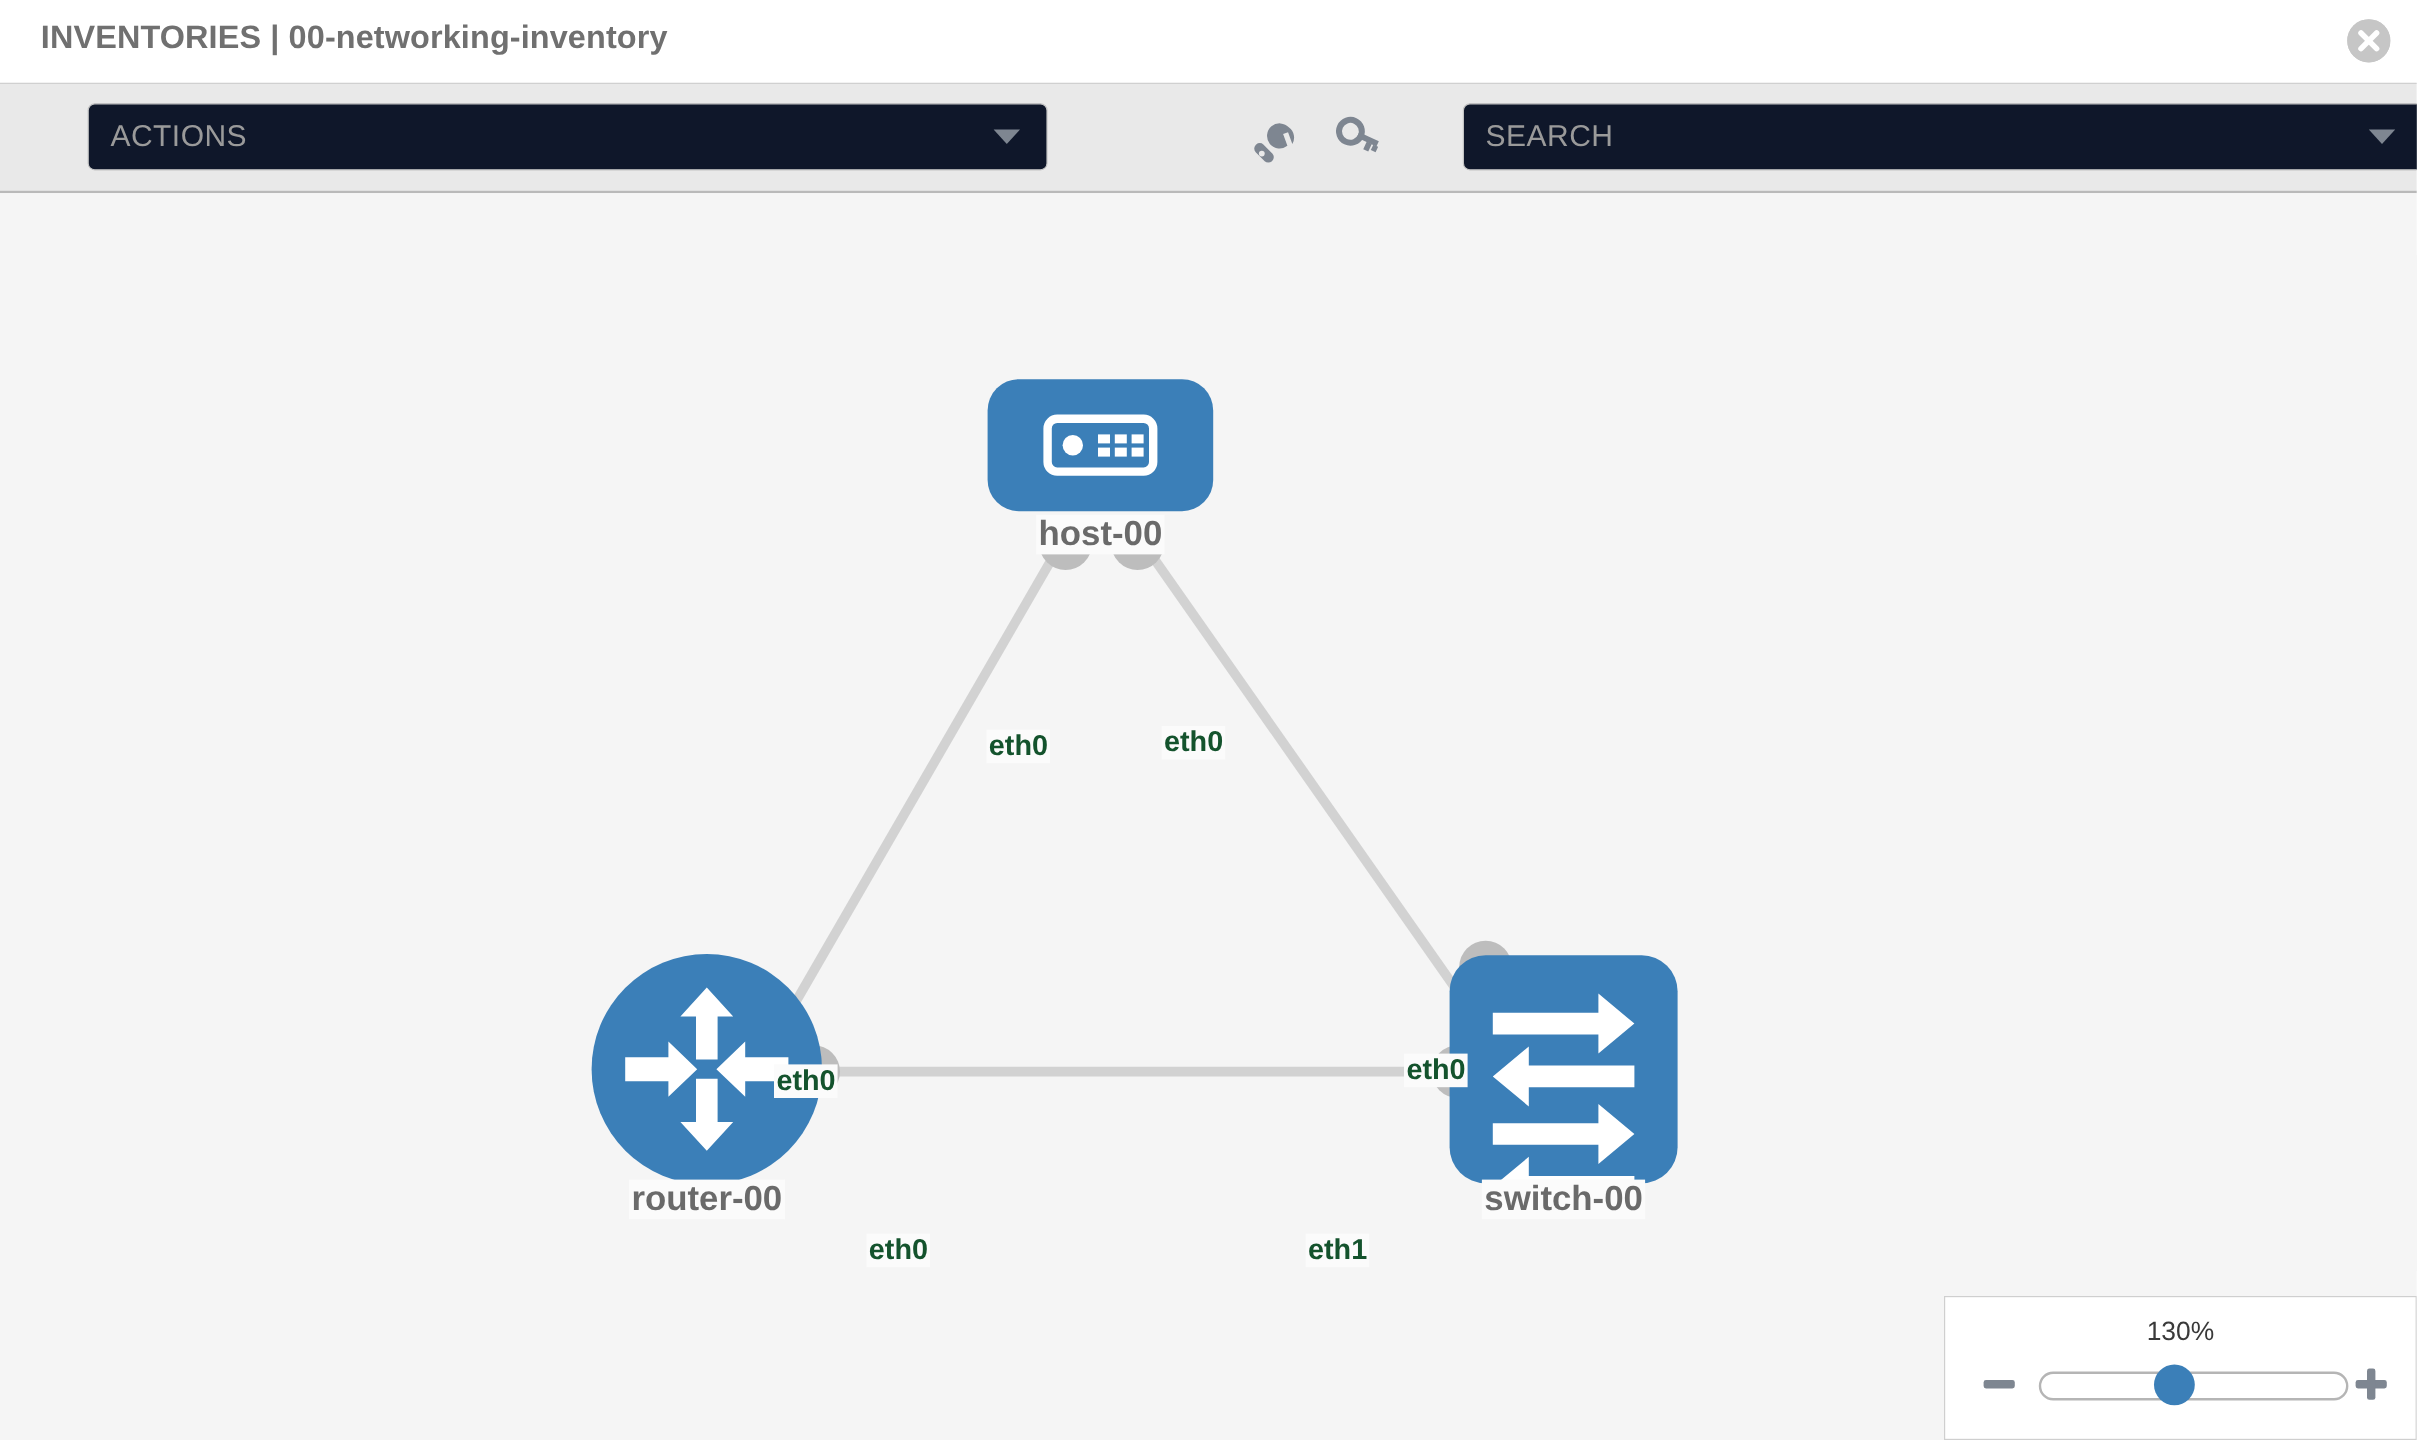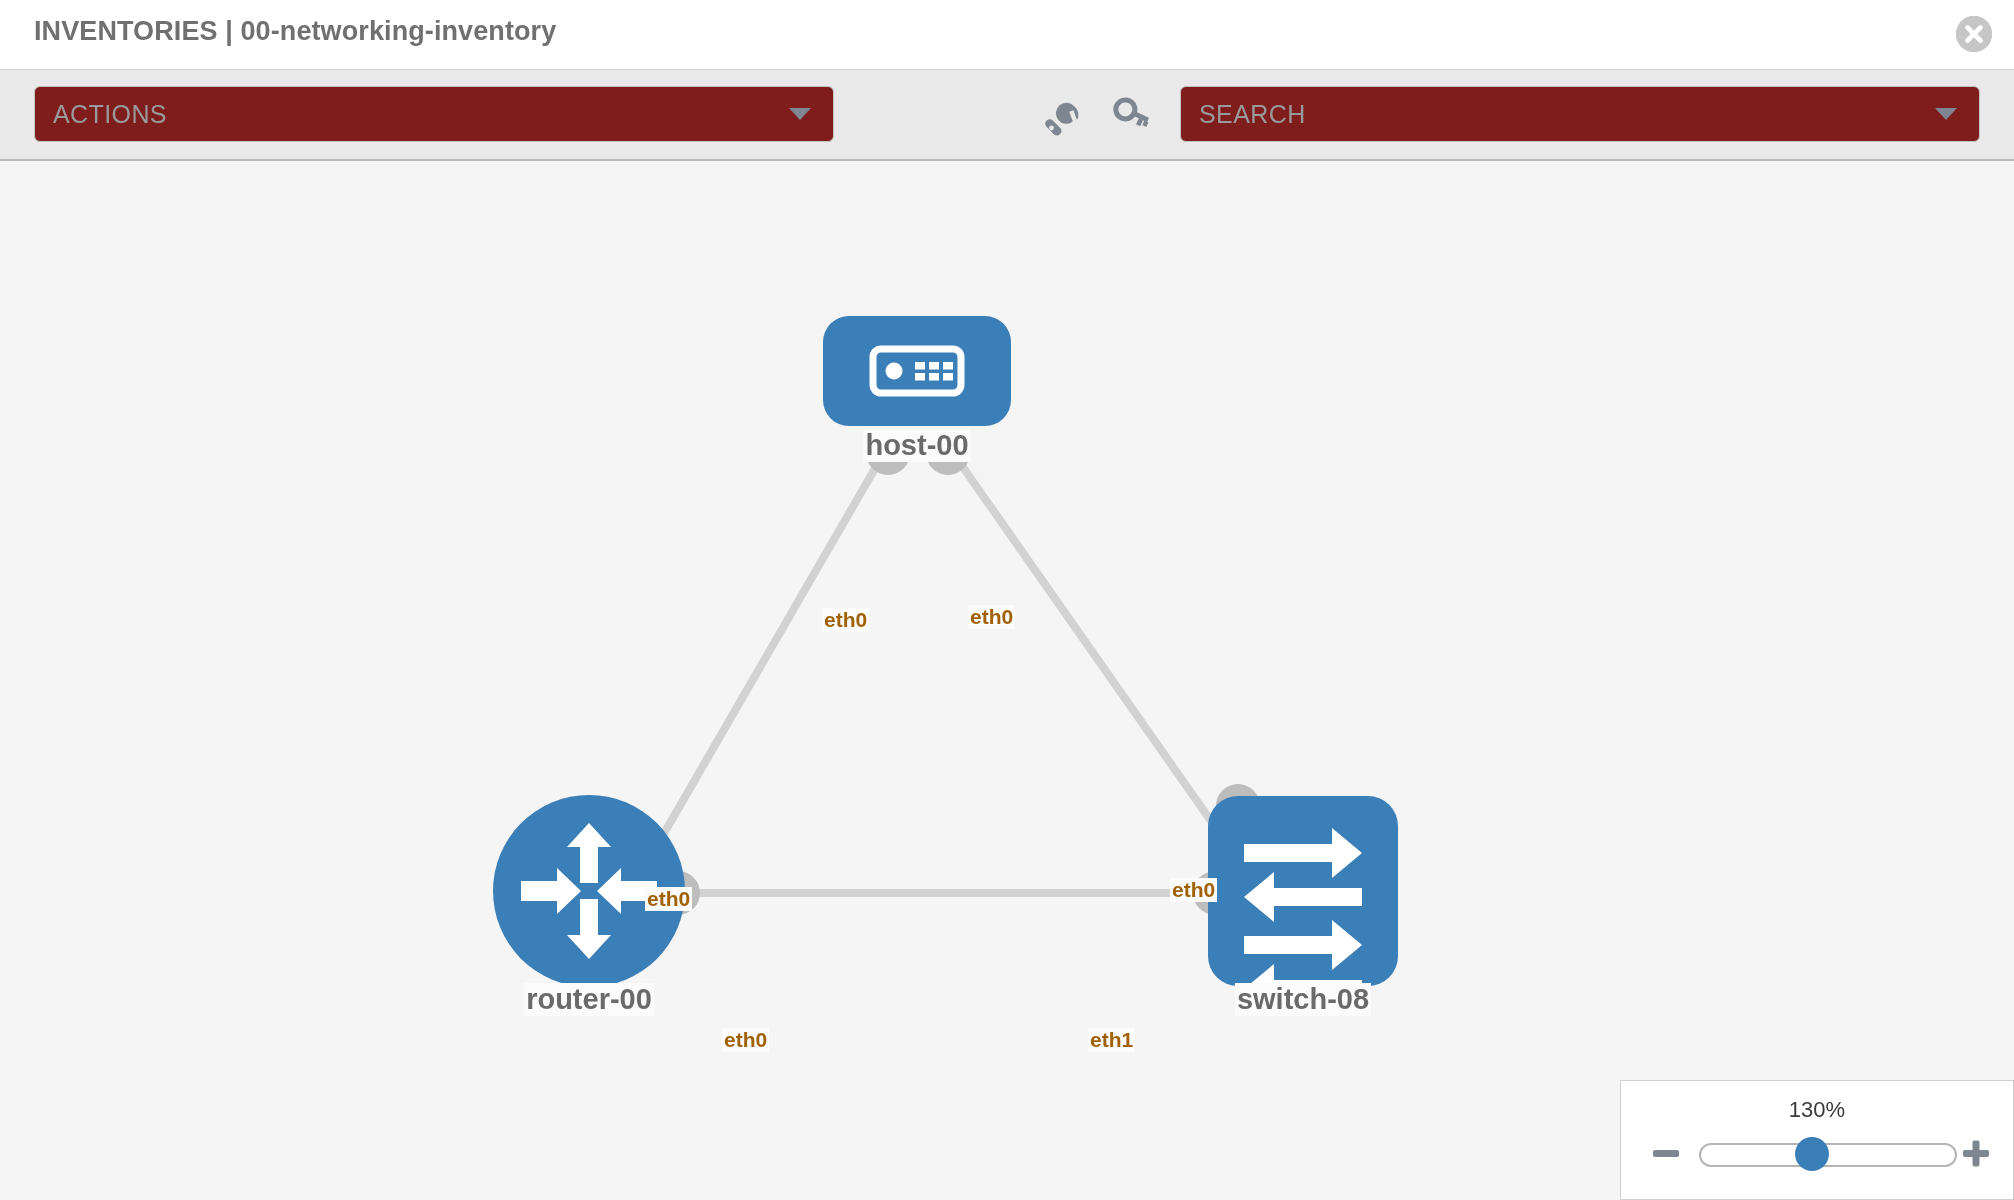--- a/index.html
+++ b/index.html
@@ -61,24 +61,25 @@
     width: 2014px;
     height: 92px;
     background: #e9e9e9;
     border-top: 1px solid #d0d0d0;
     border-bottom: 2px solid #b9b9b9;
     box-sizing: border-box;
   }
   .select-box {
     position: absolute;
     box-sizing: border-box;
-    background: #7f1d1d;
+    background: #0f172a;
     border: 1px solid #c3c3c3;
     border-radius: 6px;
     height: 56px;
+    margin-left: 39px;
   }
   .select-box .sel-text {
     position: absolute;
     left: 18px;
     top: 50%;
     transform: translateY(-50%);
     font-size: 25px;
     color: #9a9a9a;
     letter-spacing: 0.4px;
     white-space: nowrap;
@@ -129,22 +130,22 @@
     position: absolute;
     font-size: 29px;
     color: #6a6a6a;
     background: #fbfbfb;
     white-space: nowrap;
     transform: translateX(-50%);
     padding: 0 2px;
   }
   .edge-label {
     position: absolute;
-    font-size: 21px;
-    color: #a16207;
+    font-size: 24px;
+    color: #14532d;
     background: #fbfbfb;
     white-space: nowrap;
     padding: 0 2px;
   }
 
   
   .zoom-panel {
     position: absolute;
     left: 1620px;
     top: 1080px;
@@ -313,21 +314,21 @@
 
           <path d="M1244 775 h88 v-16 l30 25 -30 25 v-16 h-88 z"></path>
 
           <path d="M1362 819 h-88 v-16 l-30 25 30 25 v-16 h88 z"></path>
         </g>
       </g>
     </svg>
 
     <div class="node-label" style="left:917px; top:268px;">host-00</div>
     <div class="node-label" style="left:589px; top:822px;">router-00</div>
-    <div class="node-label" style="left:1303px; top:822px;">switch-08</div>
+    <div class="node-label" style="left:1303px; top:822px;">switch-00</div>
 
     <div class="edge-label" style="left:822px; top:447px;">eth0</div>
     <div class="edge-label" style="left:968px; top:444px;">eth0</div>
 
     <div class="edge-label" style="left:645px; top:726px;">eth0</div>
     <div class="edge-label" style="left:1170px; top:717px;">eth0</div>
 
     <div class="edge-label" style="left:722px; top:867px;">eth0</div>
     <div class="edge-label" style="left:1098px; top:867px; background:transparent;">eth</div>
     <div class="edge-label" style="left:1088px; top:867px;">eth1</div>

